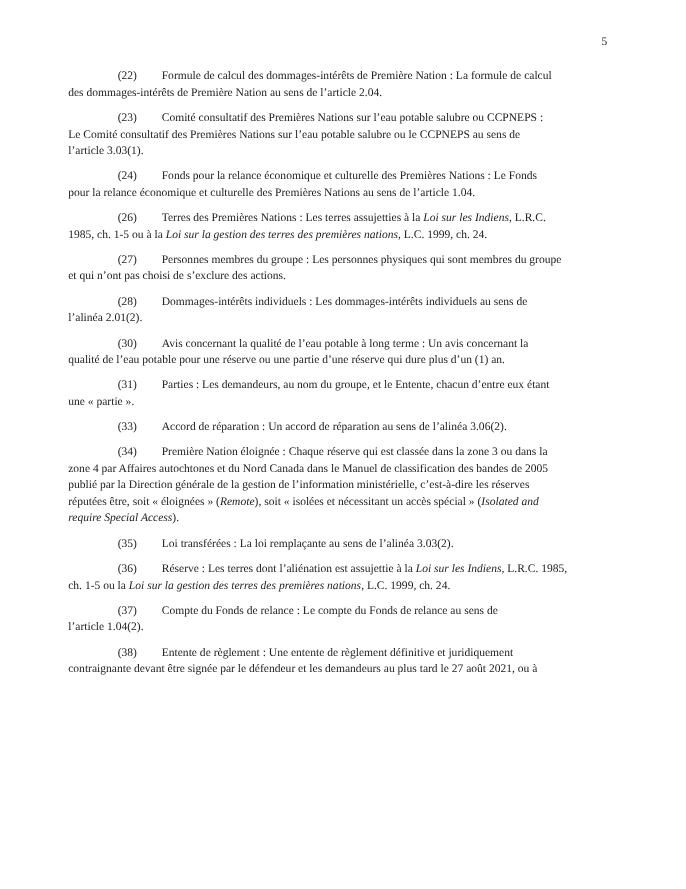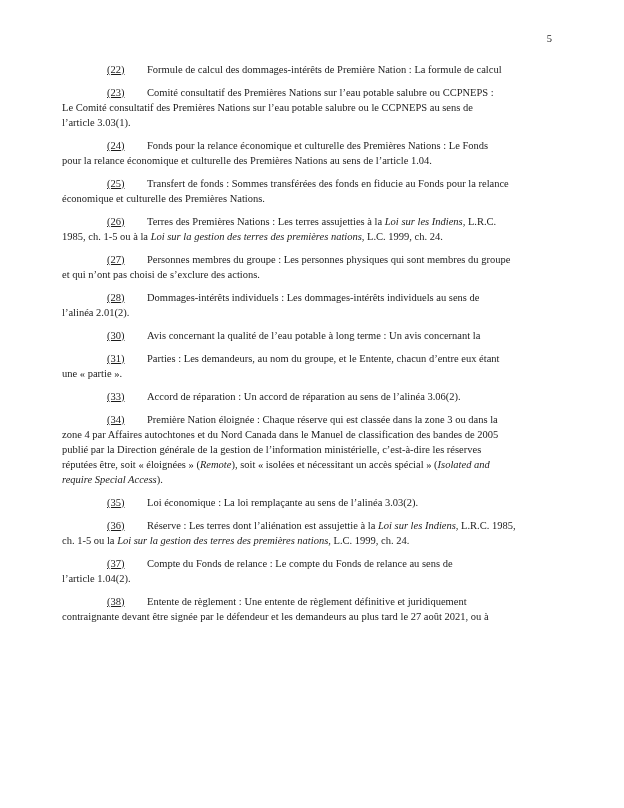--- a/index.html
+++ b/index.html
@@ -26,39 +26,38 @@
     width: 506px;
   }
   .para {
     font-size: 10.5px;
     line-height: 15px;
     margin: 8px 0 0 0;
     text-indent: 45px;
     white-space: nowrap;
   }
   .para:first-child { margin-top: 0; }
-  .num { display: inline-block; width: 40px; text-indent: 0; text-decoration: underline; }
+  .num { display: inline-block; width: 40px; text-indent: 0; }
   .b { font-weight: normal; }
   .i { font-style: italic; }
 </style>
 </head>
 <body>
 
 <div class="page">
   <div class="pagenum">5</div>
   <div class="content">
-      <p class="para"><span class="num">(22)</span><span class="b">Formule de calcul des dommages-intérêts de Première Nation</span><span class=""> : La formule de calcul</span><br></p>
+      <p class="para"><span class="num">(22)</span><span class="b">Formule de calcul des dommages-intérêts de Première Nation</span><span class=""> : La formule de calcul</span><br><span class="">des dommages-intérêts de Première Nation au sens de l’article 2.04.</span></p>
       <p class="para"><span class="num">(23)</span><span class="b">Comité consultatif des Premières Nations sur l’eau potable salubre ou CCPNEPS</span><span class=""> :</span><br><span class="">Le Comité consultatif des Premières Nations sur l’eau potable salubre ou le CCPNEPS au sens de</span><br><span class="">l’article 3.03(1).</span></p>
       <p class="para"><span class="num">(24)</span><span class="b">Fonds pour la relance économique et culturelle des Premières Nations</span><span class=""> : Le Fonds</span><br><span class="">pour la relance économique et culturelle des Premières Nations au sens de l’article 1.04.</span></p>
-      <p class="para"><span class="num">(25)</span><span class="b">Transfert de fonds</span><span class=""> : Sommes transférées des fonds en fiducie au Fonds pour la relance</span><br><span class="">économique et culturelle des Premières Nations.</span></p>
       <p class="para"><span class="num">(26)</span><span class="b">Terres des Premières Nations</span><span class=""> : Les terres assujetties à la </span><span class="i">Loi sur les Indiens</span><span class="">, L.R.C.</span><br><span class="">1985, ch. 1-5 ou à la </span><span class="i">Loi sur la gestion des terres des premières nations</span><span class="">, L.C. 1999, ch. 24.</span></p>
       <p class="para"><span class="num">(27)</span><span class="b">Personnes membres du groupe</span><span class=""> : Les personnes physiques qui sont membres du groupe</span><br><span class="">et qui n’ont pas choisi de s’exclure des actions.</span></p>
       <p class="para"><span class="num">(28)</span><span class="b">Dommages-intérêts individuels</span><span class=""> : Les dommages-intérêts individuels au sens de</span><br><span class="">l’alinéa 2.01(2).</span></p>
-      <p class="para"><span class="num">(30)</span><span class="b">Avis concernant la qualité de l’eau potable à long terme</span><span class=""> : Un avis concernant la</span><br></p>
+      <p class="para"><span class="num">(30)</span><span class="b">Avis concernant la qualité de l’eau potable à long terme</span><span class=""> : Un avis concernant la</span><br><span class="">qualité de l’eau potable pour une réserve ou une partie d’une réserve qui dure plus d’un (1) an.</span></p>
       <p class="para"><span class="num">(31)</span><span class="b">Parties</span><span class=""> : Les demandeurs, au nom du groupe, et le Entente, chacun d’entre eux étant</span><br><span class="">une « </span><span class="b">partie</span><span class=""> ».</span></p>
       <p class="para"><span class="num">(33)</span><span class="b">Accord de réparation</span><span class=""> : Un accord de réparation au sens de l’alinéa 3.06(2).</span></p>
       <p class="para"><span class="num">(34)</span><span class="b">Première Nation éloignée</span><span class=""> : Chaque réserve qui est classée dans la zone 3 ou dans la</span><br><span class="">zone 4 par Affaires autochtones et du Nord Canada dans le Manuel de classification des bandes de 2005</span><br><span class="">publié par la Direction générale de la gestion de l’information ministérielle, c’est-à-dire les réserves</span><br><span class="">réputées être, soit « éloignées » (</span><span class="i">Remote</span><span class="">), soit « isolées et nécessitant un accès spécial » (</span><span class="i">Isolated and</span><br><span class="i">require Special Access</span><span class="">).</span></p>
-      <p class="para"><span class="num">(35)</span><span class="b">Loi économique</span><span class=""> : La loi remplaçante au sens de l’alinéa 3.03(2).</span></p>
+      <p class="para"><span class="num">(35)</span><span class="b">Loi transférées</span><span class=""> : La loi remplaçante au sens de l’alinéa 3.03(2).</span></p>
       <p class="para"><span class="num">(36)</span><span class="b">Réserve</span><span class=""> : Les terres dont l’aliénation est assujettie à la </span><span class="i">Loi sur les Indiens</span><span class="">, L.R.C. 1985,</span><br><span class="">ch. 1-5 ou la </span><span class="i">Loi sur la gestion des terres des premières nations</span><span class="">, L.C. 1999, ch. 24.</span></p>
       <p class="para"><span class="num">(37)</span><span class="b">Compte du Fonds de relance</span><span class=""> : Le compte du Fonds de relance au sens de</span><br><span class="">l’article 1.04(2).</span></p>
       <p class="para"><span class="num">(38)</span><span class="b">Entente de règlement</span><span class=""> : Une entente de règlement définitive et juridiquement</span><br><span class="">contraignante devant être signée par le défendeur et les demandeurs au plus tard le 27 août 2021, ou à</span></p>
     </div>
 </div>
 
 </body></html>

